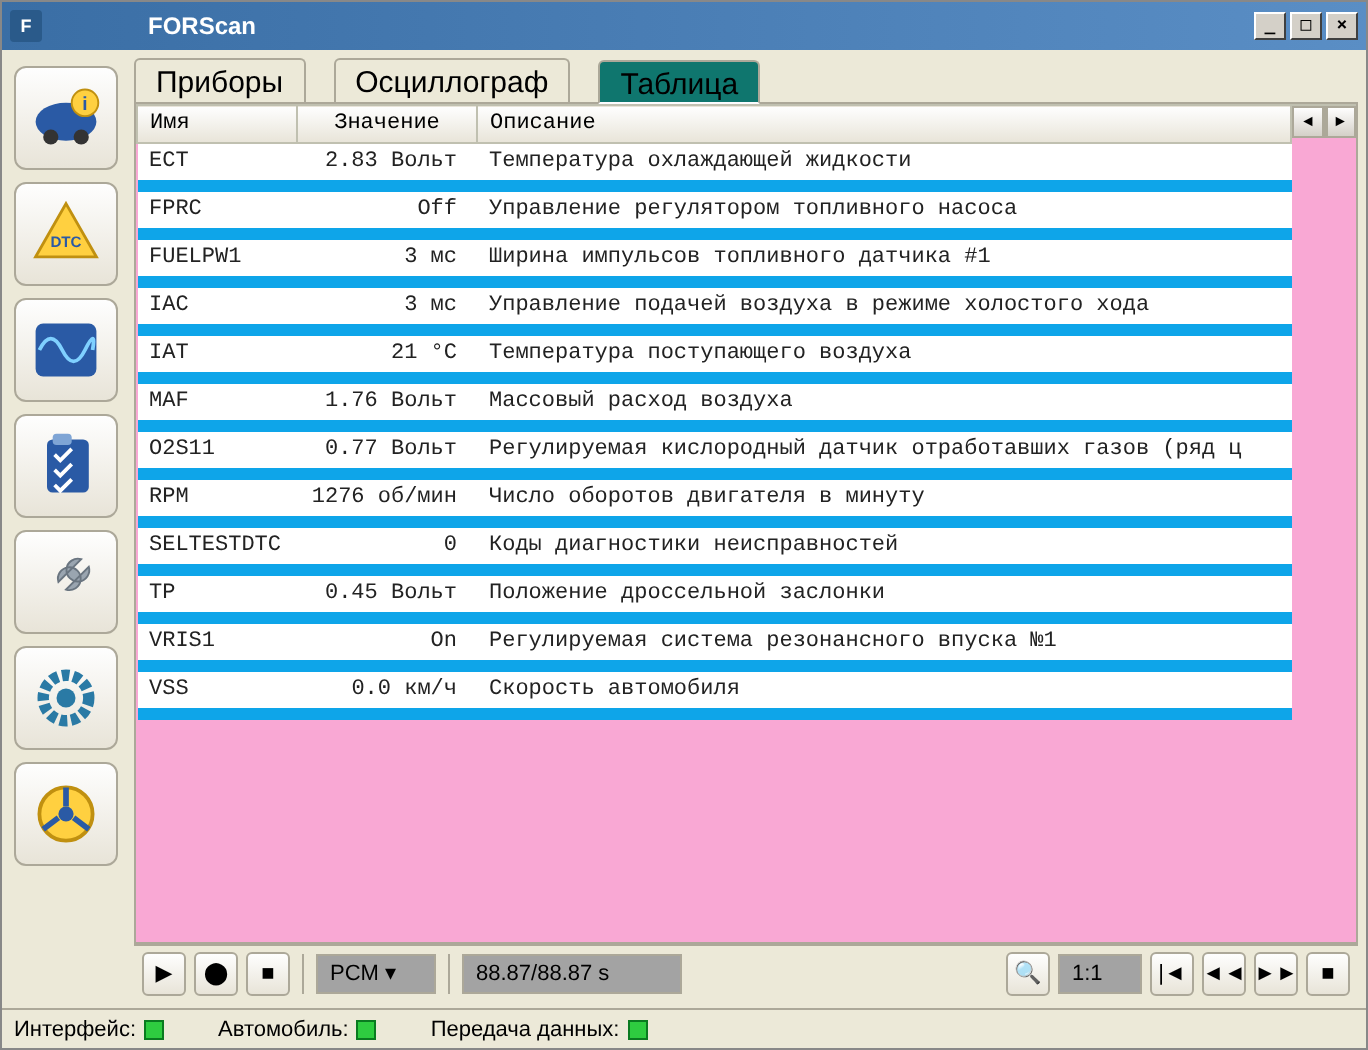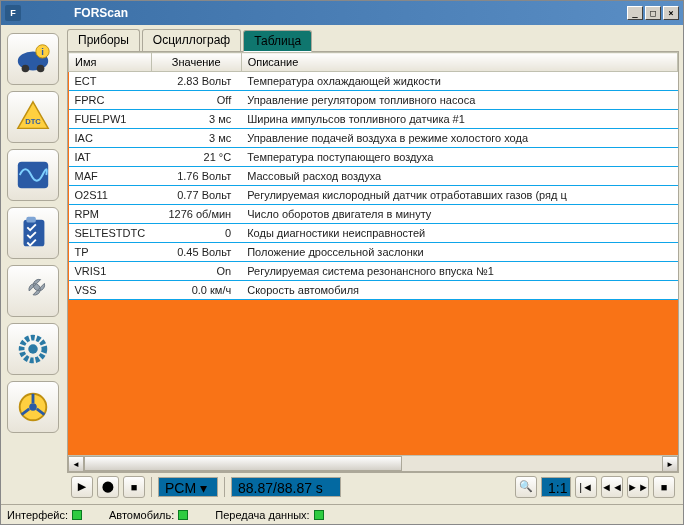--- a/index.html
+++ b/index.html
@@ -15,42 +15,42 @@
 
 .body { flex: 1; display: flex; background: #ece9d8; padding: 4px; gap: 4px; overflow: hidden; }
 
 .sidebar { width: 58px; display: flex; flex-direction: column; gap: 6px; padding: 4px 2px; }
 .sidebar-btn { width: 52px; height: 52px; border: 1px solid #aca899; border-radius: 6px; background: linear-gradient(to bottom, #fefefe, #e8e4d8); display: flex; align-items: center; justify-content: center; cursor: pointer; }
 .sidebar-btn svg { width: 38px; height: 38px; }
 
 .main { flex: 1; display: flex; flex-direction: column; }
 
 .tabs { display: flex; height: 22px; }
-.tab { padding: 3px 10px; border: 1px solid #aca899; border-bottom: none; background: #ece9d8; margin-right: 2px; cursor: pointer; font-size: 12px; border-radius: 3px 3px 0 0; }
+.tab { padding: 3px 10px; border: 1px solid #aca899; border-bottom: none; background: #ece9d8; margin-right: 14px; cursor: pointer; font-size: 15px; border-radius: 3px 3px 0 0; }
 .tab.active { background: #0f766e; border-bottom: 1px solid #fcfcfe; position: relative; top: 1px; font-weight: normal; }
 
-.panel { flex: 1; border: 1px solid #aca899; background: #f97316; display: flex; flex-direction: column; overflow: hidden; }
+.panel { flex: 1; border: 1px solid #aca899; background: #f9a8d4; display: flex; flex-direction: row; overflow: hidden; font-family: Liberation Mono, monospace; }
 
 .table-wrap { flex: 1; overflow: hidden; }
 table { width: 100%; border-collapse: collapse; font-size: 11px; }
 th { background: linear-gradient(to bottom, #fefefe, #e8e4d8); border: 1px solid #c0c0b0; padding: 3px 6px; font-weight: normal; text-align: left; }
 th.val { text-align: center; }
-td { padding: 3px 6px; border-bottom: 1px solid #0ea5e9; white-space: nowrap; overflow: hidden; color: #222; }
+td { padding: 3px 6px; border-bottom: 6px solid #0ea5e9; white-space: nowrap; overflow: hidden; color: #222; }
 td.val { text-align: right; padding-right: 10px; }
 tbody tr { background: #fff; }
 
 .hscroll { height: 16px; background: #e8e4d8; border-top: 1px solid #c0c0b0; display: flex; }
 .hscroll-btn { width: 16px; height: 16px; background: linear-gradient(to bottom, #fefefe, #d4d0c8); border: 1px solid #aca899; display: flex; align-items: center; justify-content: center; font-size: 8px; cursor: pointer; }
 .hscroll-track { flex: 1; background: #e8e4d8; position: relative; }
 .hscroll-thumb { position: absolute; left: 0; top: 0; width: 55%; height: 100%; background: linear-gradient(to bottom, #fefefe, #d4d0c8); border: 1px solid #aca899; cursor: pointer; }
 
 .toolbar { height: 28px; display: flex; align-items: center; gap: 4px; padding: 2px 4px; border-top: 1px solid #aca899; background: #ece9d8; }
 .tool-btn { width: 22px; height: 22px; border: 1px solid #aca899; border-radius: 3px; background: linear-gradient(to bottom, #fefefe, #e8e4d8); display: flex; align-items: center; justify-content: center; cursor: pointer; font-size: 11px; }
 .tool-sep { width: 1px; height: 20px; background: #aca899; margin: 0 2px; }
-.tool-field { border: 1px solid #aca899; background: #0369a1; padding: 2px 6px; font-size: 14px; height: 20px; display: flex; }
+.tool-field { border: 1px solid #aca899; background: #a3a3a3; padding: 2px 6px; font-size: 11px; height: 20px; display: flex; align-items: center; }
 .tool-spacer { flex: 1; }
 
 .statusbar { height: 20px; border-top: 1px solid #aca899; background: #ece9d8; display: flex; align-items: center; padding: 0 6px; gap: 27px; font-size: 11px; }
 .status-seg { display: flex; align-items: center; gap: 4px; }
 .status-led { width: 10px; height: 10px; background: #2ecc40; border: 1px solid #0a7a20; }
 </style>
 </head>
 <body>
 
 <div class="window">
@@ -207,21 +207,21 @@
       <div class="toolbar">
         <div class="tool-btn">▶</div>
         <div class="tool-btn">⬤</div>
         <div class="tool-btn">■</div>
         <div class="tool-sep"></div>
         <div class="tool-field" style="width:60px"><span>PCM</span>&nbsp;▾</div>
         <div class="tool-sep"></div>
         <div class="tool-field" style="width:110px">88.87/88.87 s</div>
         <div class="tool-spacer"></div>
         <div class="tool-btn">🔍</div>
-        <div class="tool-field" style="width:30px">1:1</div>
+        <div class="tool-field" style="width:42px">1:1</div>
         <div class="tool-btn">|◄</div>
         <div class="tool-btn">◄◄</div>
         <div class="tool-btn">►►</div>
         <div class="tool-btn">■</div>
       </div>
     </div>
   </div>
 
   <div class="statusbar">
     <div class="status-seg">

